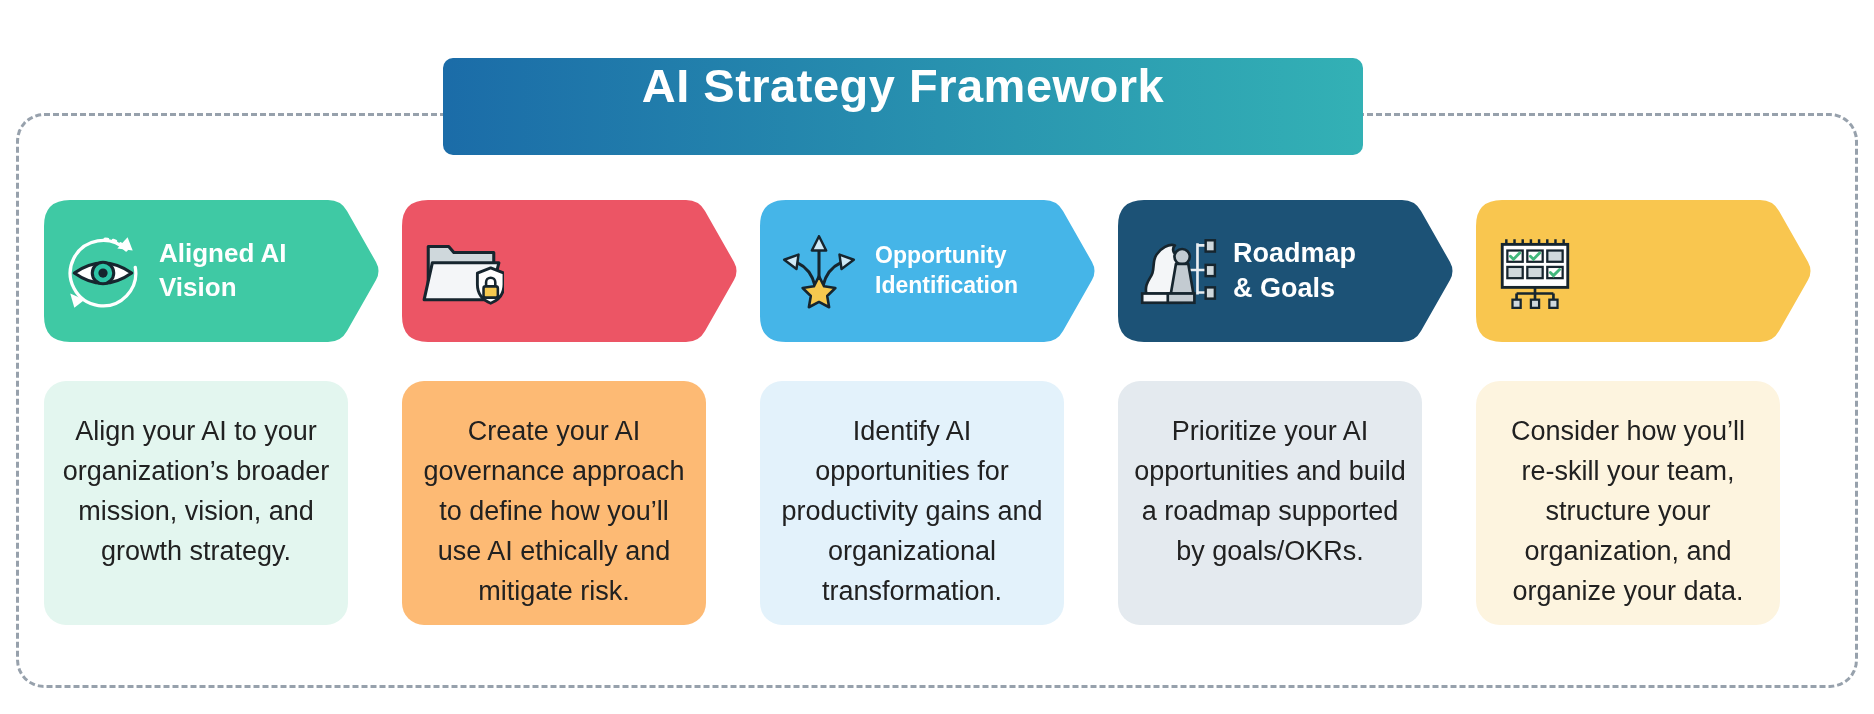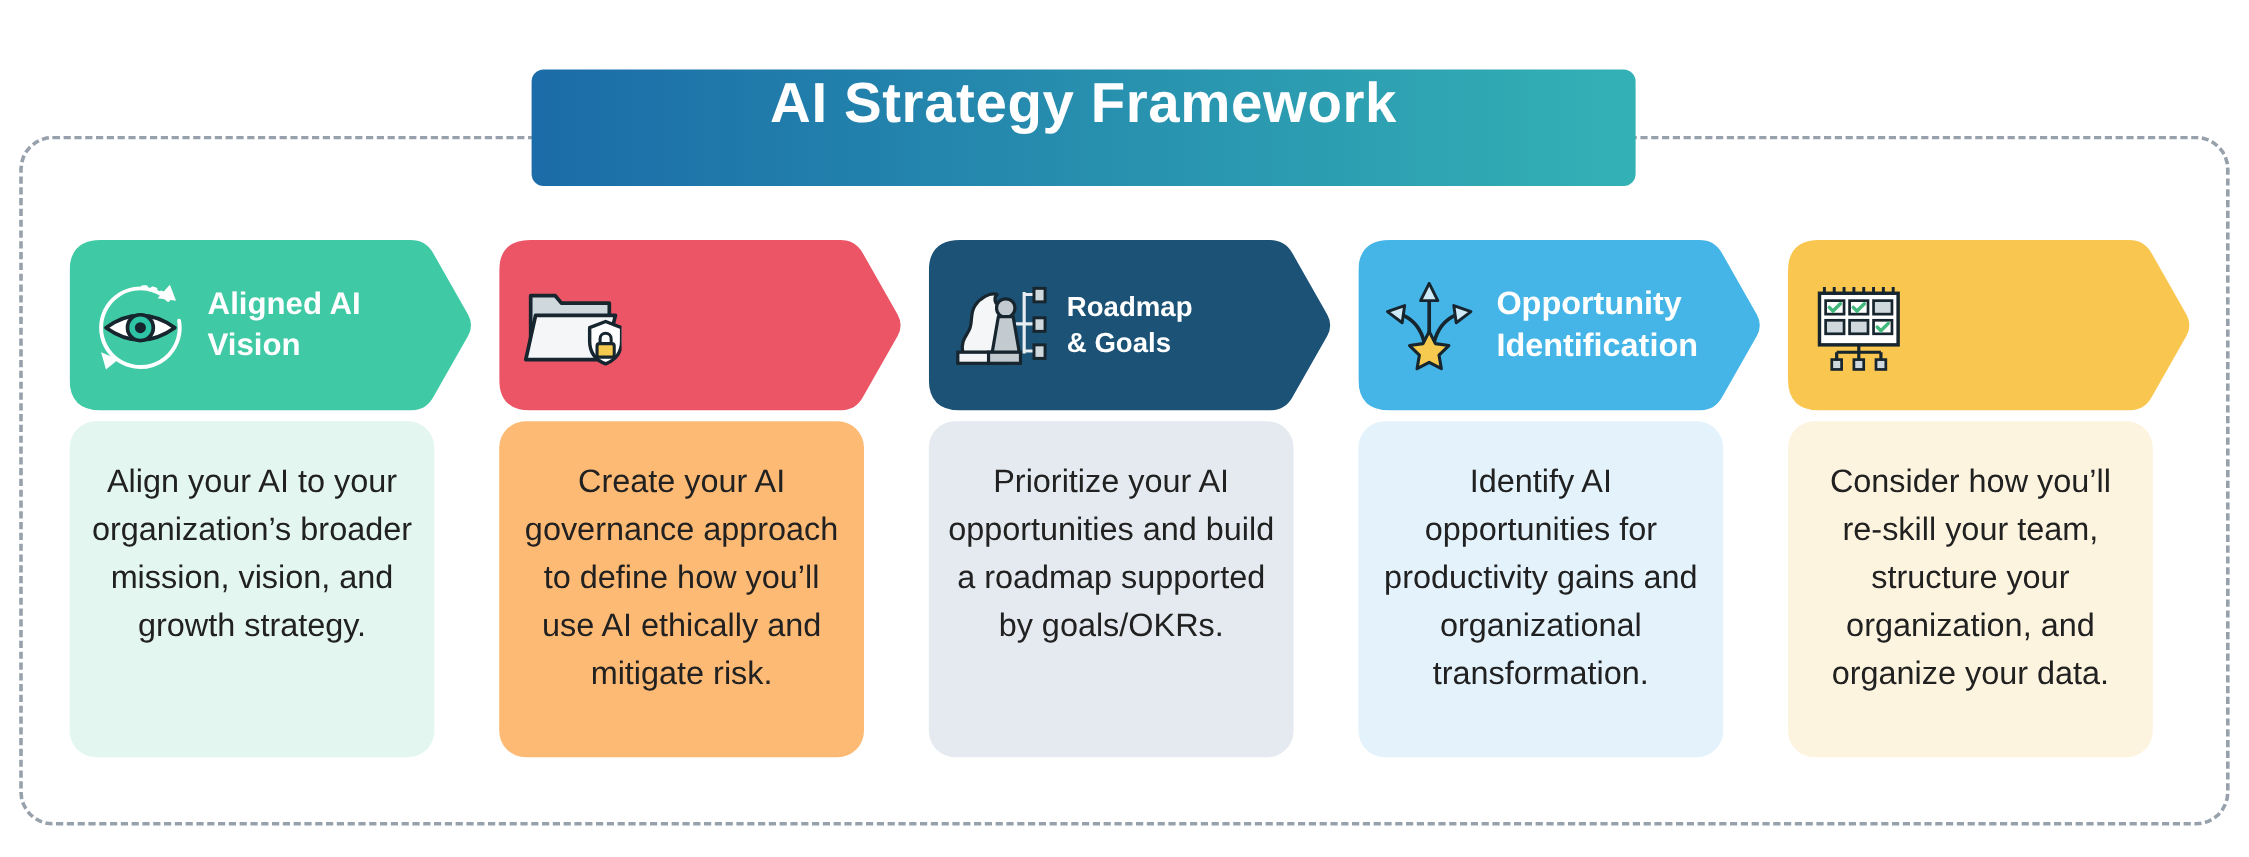--- a/index.html
+++ b/index.html
@@ -4,32 +4,32 @@
 <style>
   html,body{margin:0;padding:0;background:#fff;}
   .canvas{position:relative;width:1874px;height:714px;background:#fff;overflow:hidden;
           font-family:"Liberation Sans",sans-serif;}
   .frame{position:absolute;left:16px;top:113px;width:1842px;height:575px;
          border:3px dashed #97a1ac;border-radius:28px;box-sizing:border-box;}
   .title-banner{position:absolute;left:443px;top:58px;width:920px;height:97px;
          background:linear-gradient(90deg,#1B6CA8 0%,#33B1B5 100%);
          border-radius:10px;display:flex;align-items:flex-start;justify-content:center;z-index:3;}
   .title-banner span{color:#fff;font-size:47px;font-weight:bold;letter-spacing:.5px;}
-  .cards{position:absolute;left:58px;top:200px;display:flex;gap:54px;z-index:2;}
+  .cards{position:absolute;left:44px;top:200px;display:flex;gap:54px;z-index:2;}
   .card{width:304px;flex:none;}
   .header{position:relative;width:338px;height:142px;}
   .arrow-bg{position:absolute;left:0;top:0;width:338px;height:142px;}
   .header-content{position:relative;height:100%;display:flex;align-items:center;
                   gap:13px;padding:0 38px 0 16px;box-sizing:border-box;}
   .icon{width:86px;height:86px;flex:none;}
   .label{color:#fff;font-weight:bold;font-size:26px;line-height:1.3;white-space:pre-line;}
   .card:nth-child(3) .label{font-size:23px;}
   .card:nth-child(4) .label{font-size:27px;}
   .card:nth-child(5) .label{font-size:24px;}
-  .desc{margin-top:9px;width:100%;height:280px;border-radius:22px;box-sizing:border-box;
+  .desc{margin-top:39px;width:100%;height:244px;border-radius:22px;box-sizing:border-box;
         padding:30px 16px 0;text-align:center;color:#212121;font-size:27px;line-height:40px;}
 </style>
 </head>
 <body>
 
 <div class="canvas">
   <div class="frame"></div>
 
   <div class="title-banner">
     <span>AI Strategy Framework</span>
@@ -77,20 +77,44 @@
             <rect x="64" y="57" width="14" height="11" rx="2" fill="#F6C94F" stroke="#16252e" stroke-width="2.5"></rect>
           </svg>
         </div>
       </div>
       <div class="desc" style="background-color: #fdba74;">Create your AI governance approach to define how you’ll use AI ethically and mitigate risk.</div>
     </div>
 
     <div class="card">
       <div class="header">
         <svg class="arrow-bg" viewBox="0 0 338 142" preserveAspectRatio="none">
+          <path d="M26,0 H284 Q297,0 303,11 L332,62 Q337,71 332,80 L303,131 Q297,142 284,142 H26 Q0,142 0,116 V26 Q0,0 26,0 Z" fill="#45B5E8"></path>
+        </svg>
+        <div class="header-content">
+          <svg class="icon" viewBox="0 0 84 84">
+            <g stroke="#16252e" fill="none" stroke-width="3" stroke-linecap="round">
+              <path d="M42,56 V22"></path>
+              <path d="M38,56 Q34,40 21,34"></path>
+              <path d="M46,56 Q50,40 63,34"></path>
+            </g>
+            <polygon points="42,8 35,22 49,22" fill="#cfe9f6" stroke="#16252e" stroke-width="2.4" stroke-linejoin="round"></polygon>
+            <polygon points="8,31 22,26 20,40" fill="#cfe9f6" stroke="#16252e" stroke-width="2.4" stroke-linejoin="round"></polygon>
+            <polygon points="76,31 62,26 64,40" fill="#cfe9f6" stroke="#16252e" stroke-width="2.4" stroke-linejoin="round"></polygon>
+            <path d="M42,47 l5,10 11,1.6 -8,7.8 1.9,11 -9.9,-5.2 -9.9,5.2 1.9,-11 -8,-7.8 11,-1.6 Z" fill="#F6C94F" stroke="#16252e" stroke-width="2.5" stroke-linejoin="round"></path>
+          </svg>
+          <div class="label">Opportunity
+Identification</div>
+        </div>
+      </div>
+      <div class="desc" style="background-color: rgb(227, 242, 251);">Identify AI opportunities for productivity gains and organizational transformation.</div>
+    </div>
+
+    <div class="card">
+      <div class="header">
+        <svg class="arrow-bg" viewBox="0 0 338 142" preserveAspectRatio="none">
           <path d="M26,0 H284 Q297,0 303,11 L332,62 Q337,71 332,80 L303,131 Q297,142 284,142 H26 Q0,142 0,116 V26 Q0,0 26,0 Z" fill="#1C5276"></path>
         </svg>
         <div class="header-content">
           <svg class="icon" viewBox="0 0 84 84">
             <g stroke="#e8edf1" stroke-width="2.6" fill="none">
               <path d="M54,41 H62 M62,15 V65 M62,17 h8 M62,41 h8 M62,63 h8"></path>
             </g>
             <g stroke="#16252e" stroke-width="2.4">
               <rect x="70" y="12" width="9" height="11" fill="#cfd8dc"></rect>
               <rect x="70" y="36" width="9" height="11" fill="#cfd8dc"></rect>
@@ -100,44 +124,20 @@
             <rect x="8" y="64" width="38" height="9" fill="#f4f6f8" stroke="#16252e" stroke-width="2.6"></rect>
             <circle cx="47" cy="28" r="7.5" fill="#c3cbd1" stroke="#16252e" stroke-width="2.6"></circle>
             <path d="M41,35 h12 l5,29 h-22 Z" fill="#c3cbd1" stroke="#16252e" stroke-width="2.6" stroke-linejoin="round"></path>
             <rect x="33" y="64" width="26" height="9" fill="#c3cbd1" stroke="#16252e" stroke-width="2.6"></rect>
           </svg>
           <div class="label">Roadmap
 &amp; Goals</div>
         </div>
       </div>
       <div class="desc" style="background-color: rgb(228, 234, 239);">Prioritize your AI opportunities and build a roadmap supported by goals/OKRs.</div>
-    </div>
-
-    <div class="card">
-      <div class="header">
-        <svg class="arrow-bg" viewBox="0 0 338 142" preserveAspectRatio="none">
-          <path d="M26,0 H284 Q297,0 303,11 L332,62 Q337,71 332,80 L303,131 Q297,142 284,142 H26 Q0,142 0,116 V26 Q0,0 26,0 Z" fill="#45B5E8"></path>
-        </svg>
-        <div class="header-content">
-          <svg class="icon" viewBox="0 0 84 84">
-            <g stroke="#16252e" fill="none" stroke-width="3" stroke-linecap="round">
-              <path d="M42,56 V22"></path>
-              <path d="M38,56 Q34,40 21,34"></path>
-              <path d="M46,56 Q50,40 63,34"></path>
-            </g>
-            <polygon points="42,8 35,22 49,22" fill="#cfe9f6" stroke="#16252e" stroke-width="2.4" stroke-linejoin="round"></polygon>
-            <polygon points="8,31 22,26 20,40" fill="#cfe9f6" stroke="#16252e" stroke-width="2.4" stroke-linejoin="round"></polygon>
-            <polygon points="76,31 62,26 64,40" fill="#cfe9f6" stroke="#16252e" stroke-width="2.4" stroke-linejoin="round"></polygon>
-            <path d="M42,47 l5,10 11,1.6 -8,7.8 1.9,11 -9.9,-5.2 -9.9,5.2 1.9,-11 -8,-7.8 11,-1.6 Z" fill="#F6C94F" stroke="#16252e" stroke-width="2.5" stroke-linejoin="round"></path>
-          </svg>
-          <div class="label">Opportunity
-Identification</div>
-        </div>
-      </div>
-      <div class="desc" style="background-color: rgb(227, 242, 251);">Identify AI opportunities for productivity gains and organizational transformation.</div>
     </div>
 
     <div class="card">
       <div class="header">
         <svg class="arrow-bg" viewBox="0 0 338 142" preserveAspectRatio="none">
           <path d="M26,0 H284 Q297,0 303,11 L332,62 Q337,71 332,80 L303,131 Q297,142 284,142 H26 Q0,142 0,116 V26 Q0,0 26,0 Z" fill="#F9C64F"></path>
         </svg>
         <div class="header-content">
           <svg class="icon" viewBox="0 0 84 84">
             <g stroke="#16252e" stroke-width="2.4" fill="none">
@@ -161,17 +161,17 @@
               <path d="M42,58 V64 M24,64 H60 M24,64 V70 M42,64 V70 M60,64 V70"></path>
             </g>
             <g stroke="#16252e" stroke-width="2.2">
               <rect x="20" y="70" width="8" height="8" fill="#cfd8dc"></rect>
               <rect x="38" y="70" width="8" height="8" fill="#cfd8dc"></rect>
               <rect x="56" y="70" width="8" height="8" fill="#cfd8dc"></rect>
             </g>
           </svg>
         </div>
       </div>
-      <div class="desc" style="background-color: rgb(253, 244, 223);">Consider how you’ll re-skill your team, structure your organization, and organize your data.</div>
+      <div class="desc" style="background-color: rgb(253, 244, 223); border-radius: 24px;">Consider how you’ll re-skill your team, structure your organization, and organize your data.</div>
     </div>
 
   </div>
 </div>
 
 </body></html>

